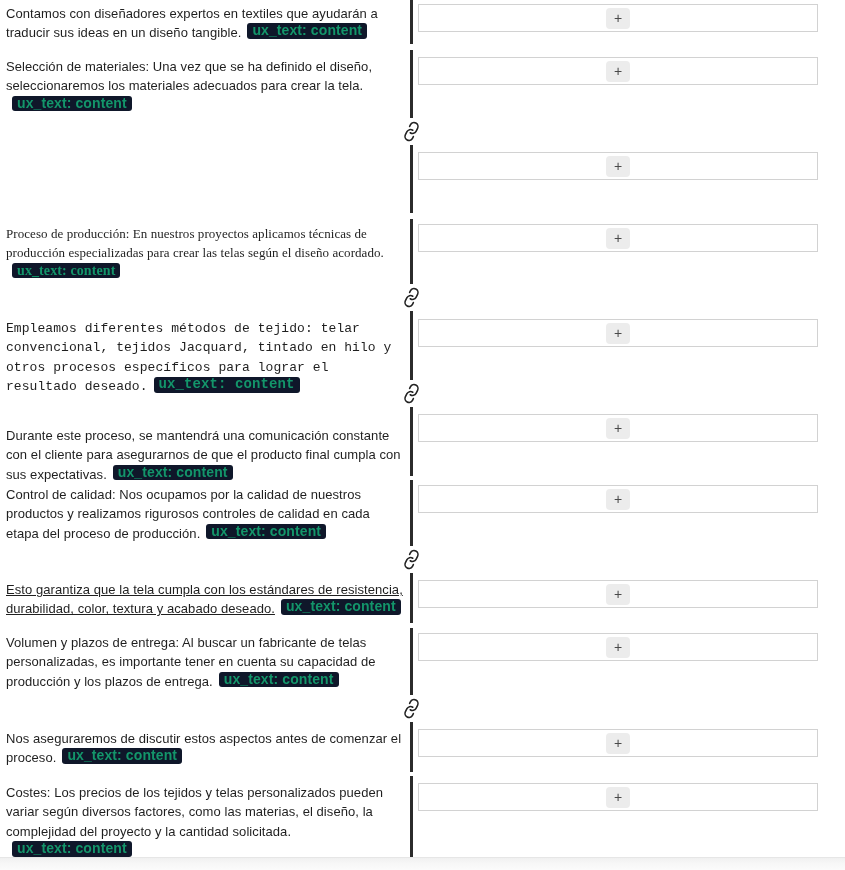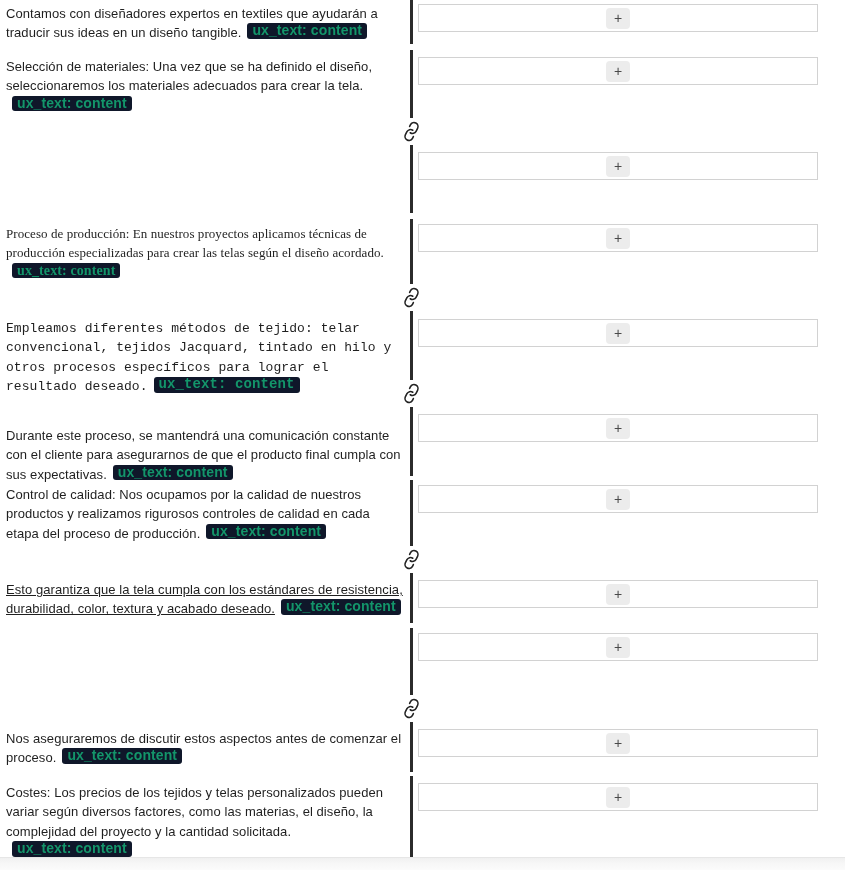--- a/index.html
+++ b/index.html
@@ -137,20 +137,21 @@
     <div class="text-block" style="top: 485px;"><span class="body">Control de calidad: Nos ocupamos por la calidad de nuestros productos y realizamos rigurosos controles de calidad en cada etapa del proceso de producción.</span><span class="badge">ux_text: content</span></div>
     <div class="drop-field" style="top: 485px;">
       <div class="plus-btn">+</div>
     </div>
     <div class="rail" style="top: 573px; height: 50px;"></div>
     <div class="text-block" style="top: 580px; text-decoration: underline;"><span class="body">Esto garantiza que la tela cumpla con los estándares de resistencia, durabilidad, color, textura y acabado deseado.</span><span class="badge">ux_text: content</span></div>
     <div class="drop-field" style="top: 580px;">
       <div class="plus-btn">+</div>
     </div>
     <div class="rail" style="top: 628px; height: 68px;"></div>
+    <div class="text-block" style="top: 633px;"><span class="body">Volumen y plazos de entrega: Al buscar un fabricante de telas personalizadas, es importante tener en cuenta su capacidad de producción y los plazos de entrega.</span><span class="badge">ux_text: content</span></div>
     <div class="drop-field" style="top: 633px;">
       <div class="plus-btn">+</div>
     </div>
     <div class="rail" style="top: 722px; height: 50px;"></div>
     <div class="text-block" style="top: 729px;"><span class="body">Nos aseguraremos de discutir estos aspectos antes de comenzar el proceso.</span><span class="badge">ux_text: content</span></div>
     <div class="drop-field" style="top: 729px;">
       <div class="plus-btn">+</div>
     </div>
     <div class="rail" style="top: 776px; height: 81px;"></div>
     <div class="text-block" style="top: 783px;"><span class="body">Costes: Los precios de los tejidos y telas personalizados pueden variar según diversos factores, como las materias, el diseño, la complejidad del proyecto y la cantidad solicitada.</span><span class="badge">ux_text: content</span></div>

